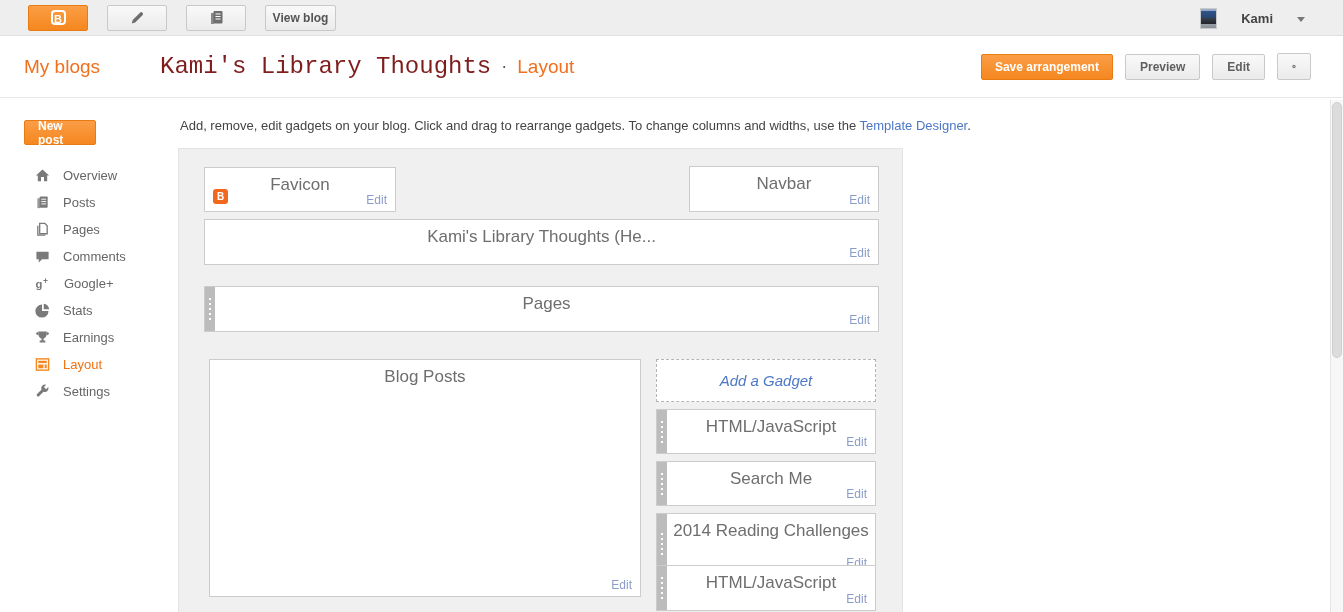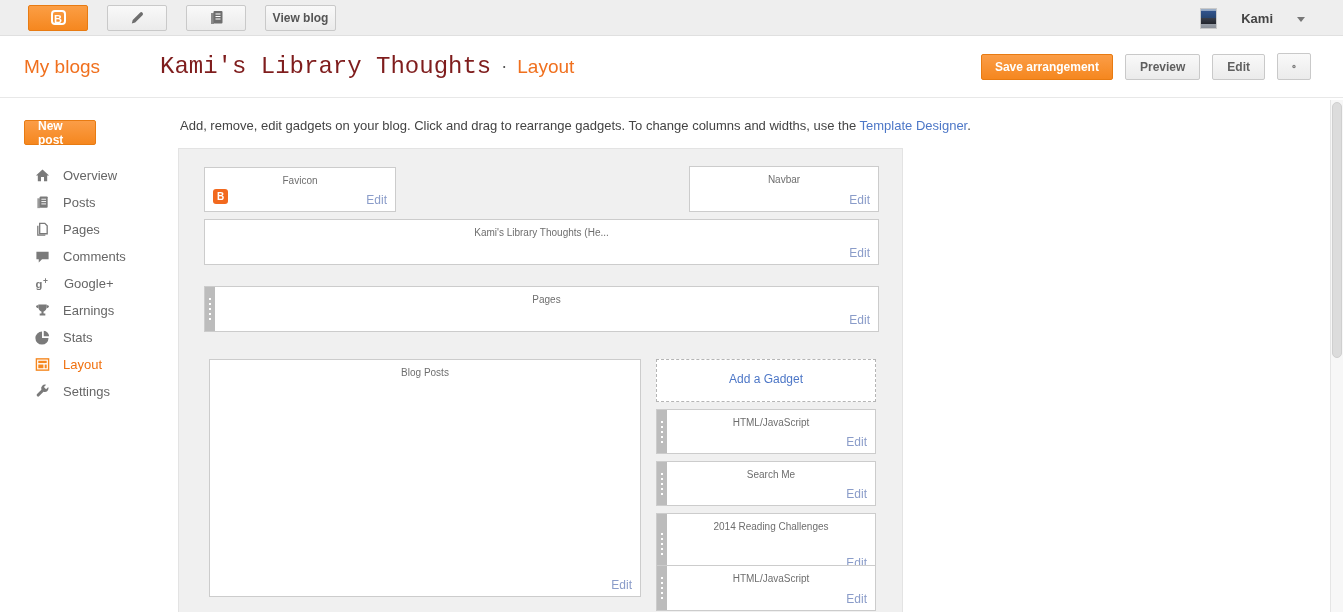--- a/index.html
+++ b/index.html
@@ -56,31 +56,31 @@
   .side-item svg { color:#7a7a7a; flex:none; }
   .side-item.active { color:#f0710f; }
   .side-item.active svg { color:#f5871f; }
   
   .main { position:absolute; left:178px; top:99px; width:1152px; }
   .desc { margin:19px 0 0 2px; font-size:13px; color:#444; }
   .desc a { color:#4d77c7; text-decoration:none; cursor:pointer; }
   .layout-wrap { position:relative; margin-top:15px; width:725px; height:478px;
                  background:#f0f0f0; border:1px solid #e3e3e3; }
   .gadget { position:absolute; background:#fff; border:1px solid #ccc; cursor:pointer; }
-  .gadget .g-title { text-align:center; margin-top:7px; font-size:10px; color:#6e6e6e; }
+  .gadget .g-title { text-align:center; margin-top:7px; font-size:17px; color:#6e6e6e; }
   .g-edit { position:absolute; right:8px; bottom:4px; font-size:12px; color:#8a9cc9; cursor:pointer; }
   .has-handle { padding-left:10px; }
   .handle { position:absolute; left:0; top:0; bottom:0; width:10px; background:#bcbcbc; cursor:grab; }
   .handle .dots { position:absolute; left:4px; top:50%; margin-top:-11px; width:2px; height:22px;
                   background:repeating-linear-gradient(to bottom,#fff 0 2px,rgba(0,0,0,0) 2px 5px); }
   .favicon-chip { position:absolute; left:8px; bottom:7px; width:15px; height:15px;
                   background:#f2691e; border-radius:3px; color:#fff; font-size:10px;
                   font-weight:bold; text-align:center; line-height:15px; }
   .add-gadget { position:absolute; background:#fff; border:1px dashed #b5b5b5;
-                text-align:center; padding-top:12px; font-size:12px; color:#4d77c7; cursor:pointer; }
+                text-align:center; padding-top:12px; font-size:15px; color:#4d77c7; cursor:pointer;font-style:italic; }
   
   .scroll-track { position:absolute; right:0; top:100px; bottom:0; width:13px;
                   background:#f7f7f7; border-left:1px solid #e5e5e5; }
   .scroll-thumb { position:absolute; top:2px; left:1px; width:10px; height:256px;
                   background:#dcdcdc; border:1px solid #cfcfcf; border-radius:6px; cursor:pointer; }
 </style>
 </head>
 <body>
 
 <div class="topbar">
@@ -166,32 +166,32 @@
     <div class="side-item">
       <svg width="16" height="15" viewBox="0 0 16 16">
         <text x="0" y="12.5" font-size="12" font-weight="bold" fill="currentColor">g</text>
         <text x="8" y="9" font-size="9" font-weight="bold" fill="currentColor">+</text>
       </svg>
       <span>Google+</span>
     </div>
 
     <div class="side-item">
       <svg width="15" height="15" viewBox="0 0 16 16">
+        <path fill="currentColor" d="M7.5 8.5V1.6A7 7 0 1 0 14.4 8.5z"></path>
+        <path fill="currentColor" d="M9.3 6.7V.9a7 7 0 0 1 5.8 5.8z"></path>
+      </svg>
+      <span>Stats</span>
+    </div>
+
+    <div class="side-item">
+      <svg width="15" height="15" viewBox="0 0 16 16">
         <path fill="currentColor" d="M3.5 1.5h9v2.6c0 2.8-1.7 4.7-3.5 5.1l.2 2h1.8v2h-6v-2h1.8l.2-2C5.2 8.8 3.5 6.9 3.5 4.1z"></path>
         <path d="M2 2.5h1.5v3A3.5 3.5 0 0 1 1 3.6z M14 2.5h-1.5v3A3.5 3.5 0 0 0 15 3.6z" fill="currentColor"></path>
       </svg>
       <span>Earnings</span>
-    </div>
-
-    <div class="side-item">
-      <svg width="15" height="15" viewBox="0 0 16 16">
-        <path fill="currentColor" d="M7.5 8.5V1.6A7 7 0 1 0 14.4 8.5z"></path>
-        <path fill="currentColor" d="M9.3 6.7V.9a7 7 0 0 1 5.8 5.8z"></path>
-      </svg>
-      <span>Stats</span>
     </div>
 
     <div class="side-item active">
       <svg width="15" height="15" viewBox="0 0 16 16">
         <rect x="1.5" y="2" width="13" height="12" fill="none" stroke="currentColor" stroke-width="1.5"></rect>
         <rect x="3.5" y="4" width="9" height="2.5" fill="currentColor"></rect>
         <rect x="3.5" y="8" width="5.5" height="4" fill="currentColor"></rect>
         <rect x="10.3" y="8" width="2.2" height="4" fill="currentColor"></rect>
       </svg>
       <span>Layout</span>

